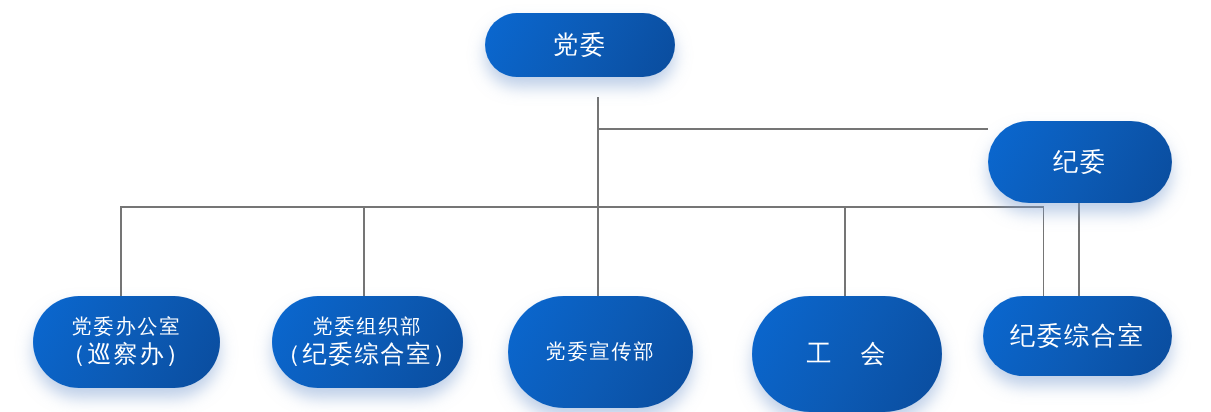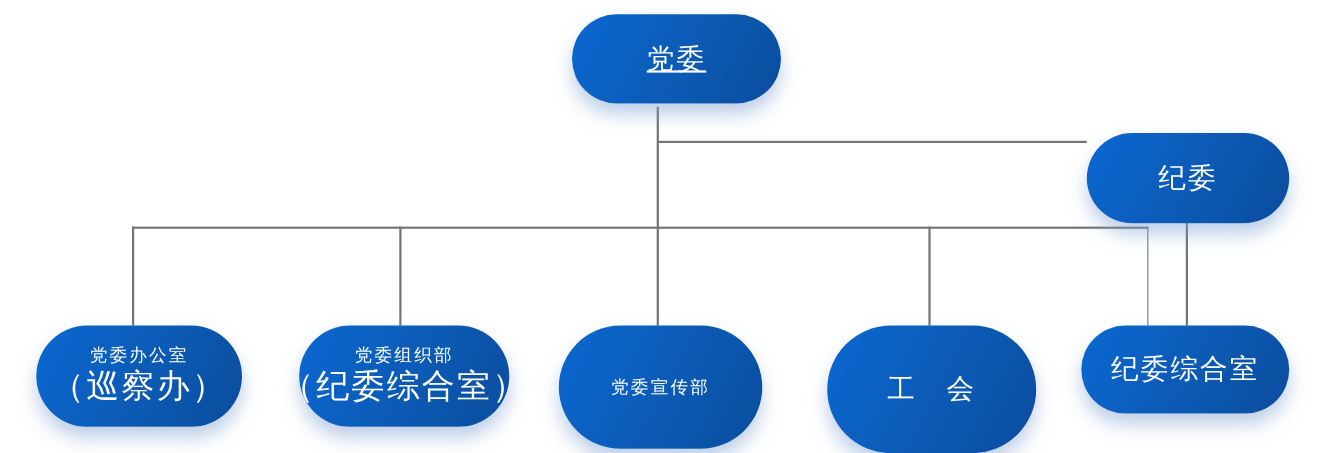--- a/index.html
+++ b/index.html
@@ -21,22 +21,22 @@
     border-radius: 999px;
     color: #ffffff;
     display: flex;
     flex-direction: column;
     align-items: center;
     justify-content: center;
     text-align: center;
     box-shadow: 0 10px 16px rgba(125, 160, 210, 0.50);
     letter-spacing: 2px;
   }
-  .node .line1 { font-size: 16px; line-height: 1.28; white-space: nowrap; }
-  .node .line2 { font-size: 30px; line-height: 1.28; white-space: nowrap; }
+  .node .line1 { font-size: 20px; line-height: 1.28; white-space: nowrap; }
+  .node .line2 { font-size: 24px; line-height: 1.28; white-space: nowrap; }
   .node.single .line1 { font-size: 25px; }
   .connector {
     position: absolute;
     background: #757575;
   }
   .connector.h { height: 1.5px; }
   .connector.v { width: 1.5px; }
 </style>
 </head>
 <body>
@@ -45,21 +45,21 @@
 
   <div class="connector v" style="left:597px; top:97px; height:199px;"></div>
   <div class="connector h" style="left:598px; top:128px; width:390px;"></div>
   <div class="connector h" style="left:120px; top:206px; width:924px;"></div>
   <div class="connector v" style="left:120px; top:206px; height:90px;"></div>
   <div class="connector v" style="left:363px; top:206px; height:90px;"></div>
   <div class="connector v" style="left:844px; top:206px; height:90px;"></div>
   <div class="connector v" style="left:1042.5px; top:206px; height:90px;"></div>
   <div class="connector v" style="left:1078px; top:171px; height:125px;"></div>
 
-  <div class="node single" style="left:520px; top:13px; width:190px; height:81px;text-decoration:underline;">
+  <div class="node single" style="left:485px; top:13px; width:190px; height:64px;">
     <span class="line1">党委</span>
   </div>
 
   <div class="node single" style="left:988px; top:89px; width:184px; height:82px;margin-top:32px;">
     <span class="line1">纪委</span>
   </div>
 
   <div class="node" style="left:33px; top:296px; width:187px; height:92px;">
     <span class="line1">党委办公室</span>
     <span class="line2">（巡察办）</span>

